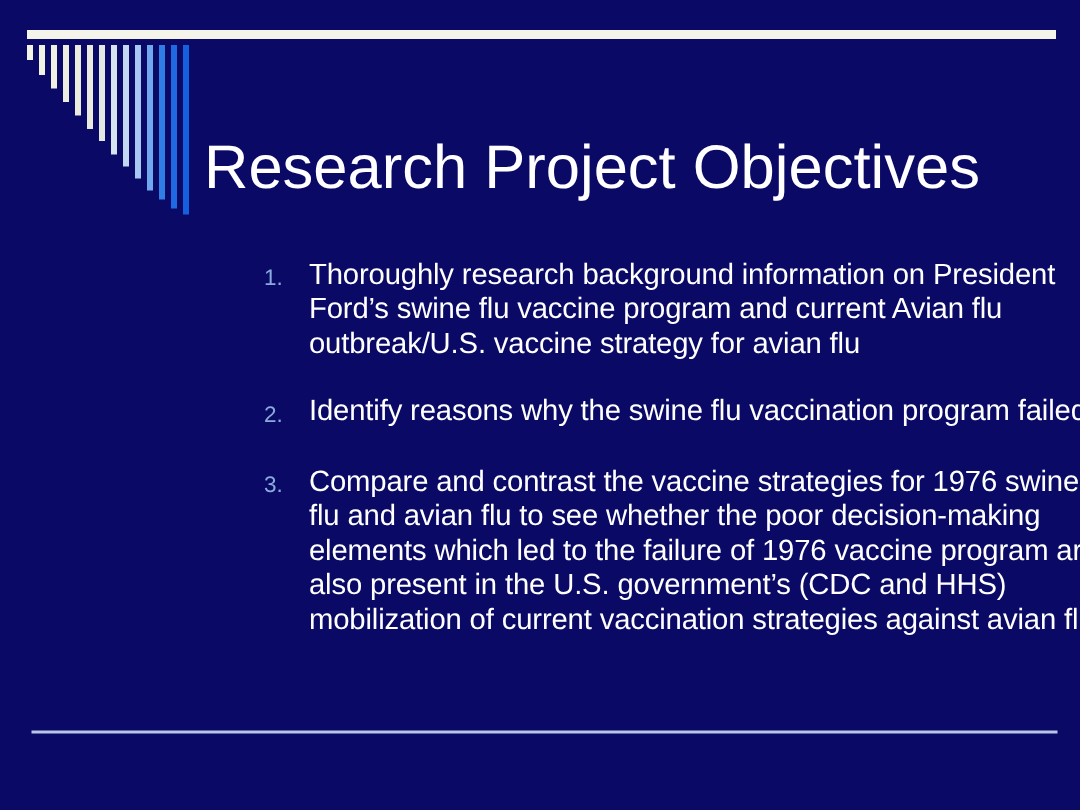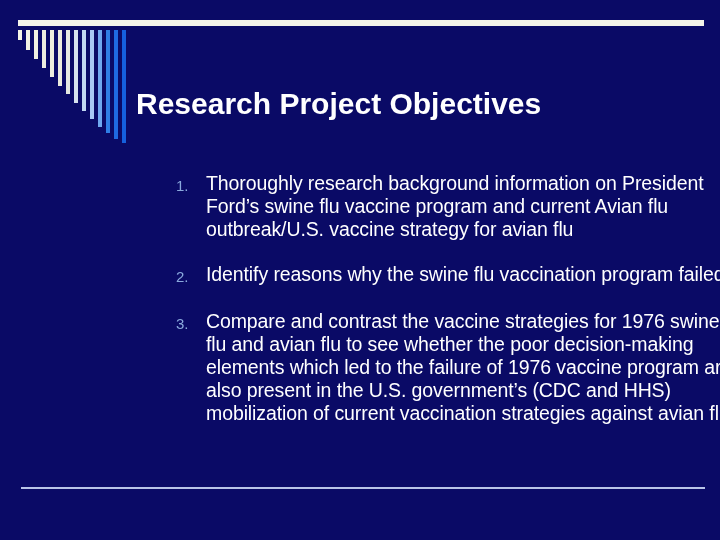--- a/index.html
+++ b/index.html
@@ -41,22 +41,22 @@
     width: 4px;
   }
 
   
   #title {
     position: absolute;
     left: 136px;
     top: 64px;
     width: 560px;
     color: #ffffff;
-    font-size: 30px;
-    font-weight: bold;
+    font-size: 41px;
+    font-weight: normal;
     letter-spacing: 0px;
     line-height: 40px;
     white-space: nowrap;
   }
 
   
   #body-list {
     position: absolute;
     left: 136px;
     top: 156px;

